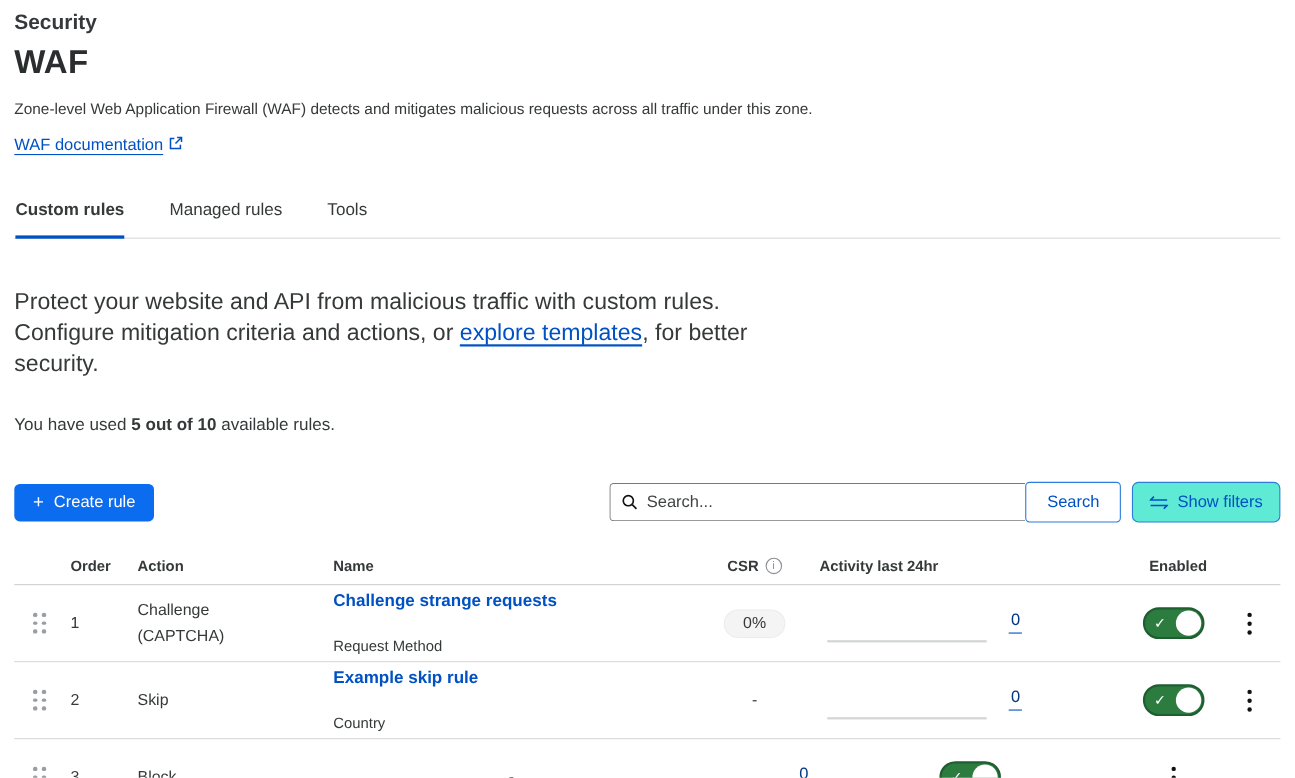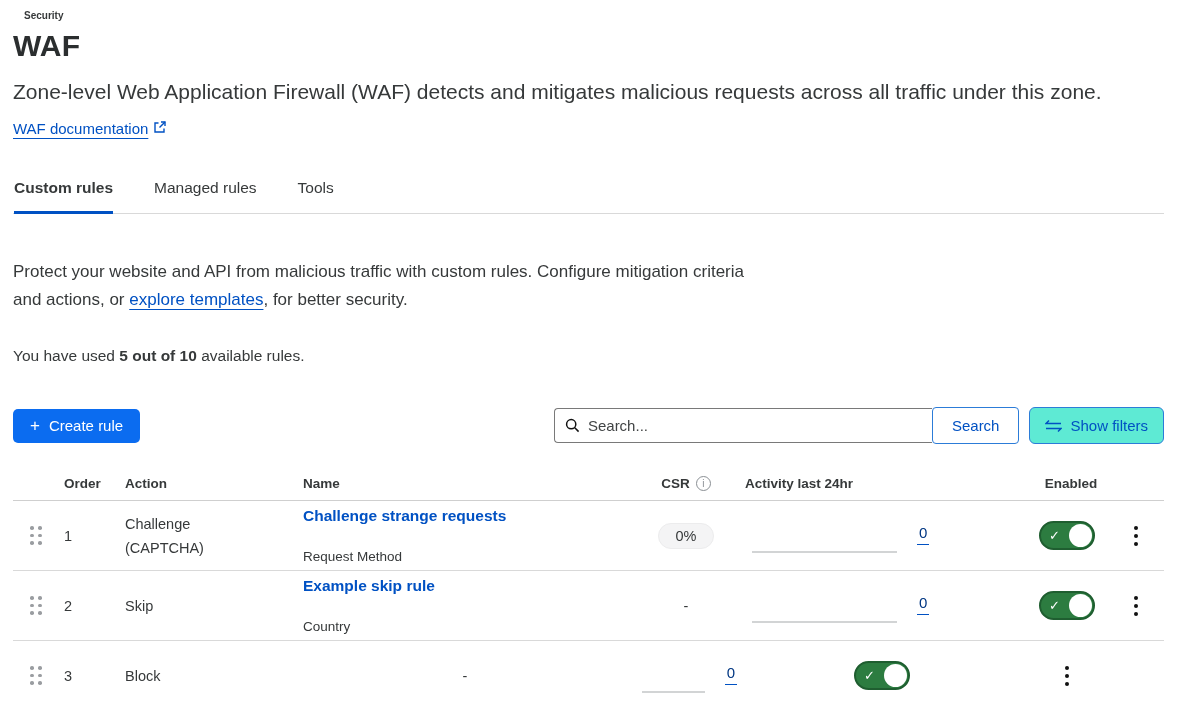--- a/index.html
+++ b/index.html
@@ -5,34 +5,34 @@
   * { box-sizing: border-box; margin: 0; padding: 0; }
   html, body { width: 1177px; height: 707px; background: #fff; }
   body {
     font-family: "Liberation Sans", sans-serif;
     color: #36393a;
     font-size: 15px;
   }
   .container { padding: 8px 13px 0 13px; }
 
   
-  .breadcrumb { font-size: 10px; font-weight: 600; color: #36393a; margin-top: 2px; margin-left: 11px; }
+  .breadcrumb { font-size: 19px; font-weight: 600; color: #36393a; margin-top: 2px; }
   .page-title { font-size: 30px; font-weight: 700; color: #2b2e2f; margin-top: 8px; letter-spacing: 0.2px; }
-  .page-desc { font-size: 21px; margin-top: 17px; color: #36393a; }
+  .page-desc { font-size: 14px; margin-top: 17px; color: #36393a; }
   .doc-link-row { margin-top: 16px; display: flex; align-items: flex-start; gap: 5px; }
   a.doc-link { color: #0051c3; text-decoration: underline; text-underline-offset: 4px; font-size: 15px; cursor: pointer; }
   .ext-icon svg { display: block; }
 
   
   .tabs { margin-top: 34px; border-bottom: 1px solid #d9d9d9; display: flex; gap: 41px; padding: 0 1px; }
   .tab { font-size: 15.5px; padding: 8px 0 14px 0; color: #36393a; cursor: pointer; border-bottom: 3px solid transparent; margin-bottom: -1px; }
   .tab.active { font-weight: 700; border-bottom: 3px solid #0051c3; }
 
   
-  .intro { margin-top: 44px; max-width: 735px; line-height: 28px; font-size: 17px; }
+  .intro { margin-top: 44px; max-width: 735px; line-height: 28px; font-size: 21px; }
   a.inline-link { color: #0051c3; text-decoration: underline; text-underline-offset: 4px; cursor: pointer; }
   .usage { margin-top: 33px; font-size: 15.5px; }
   .usage b { font-weight: 700; }
 
   
   .toolbar { margin-top: 42px; display: flex; align-items: center; }
   .btn-create {
     background: #0b6cf0; color: #fff; border: none; border-radius: 5px;
     height: 34px; padding: 0 17px; font-size: 15px; font-family: inherit;
     display: flex; align-items: center; gap: 9px; cursor: pointer;

